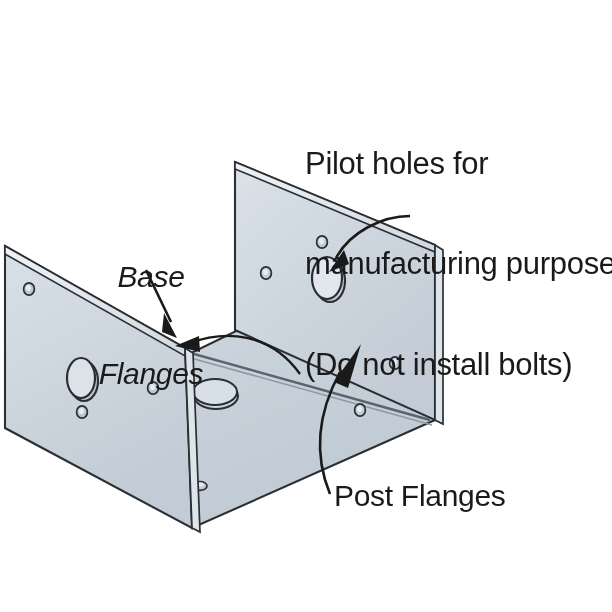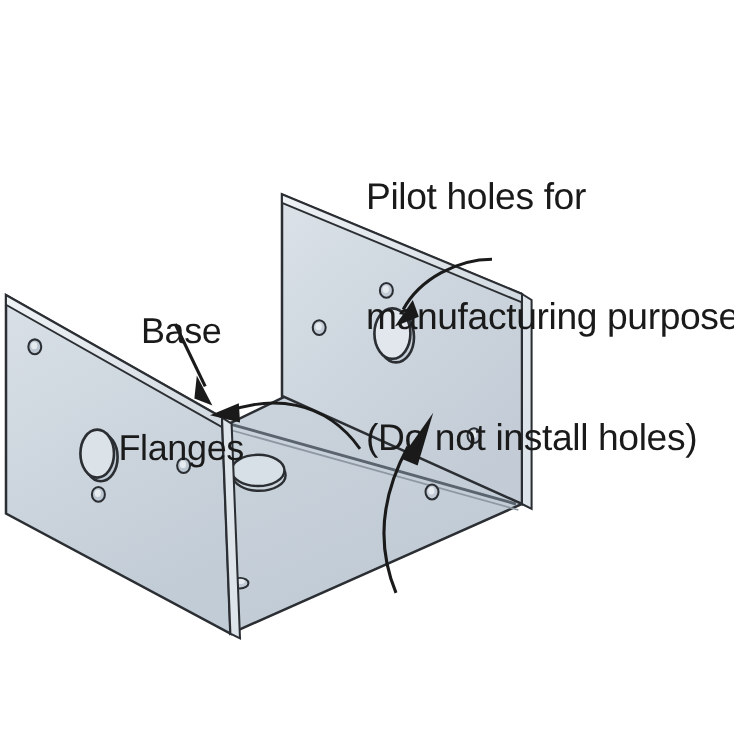--- a/index.html
+++ b/index.html
@@ -44,20 +44,21 @@
   }
   #callout-base {
     left: 86px;
     top: 196px;
     width: 130px;
     text-align: center;
     font-size: 30px;
   }
   #callout-base .line {
     display: block;
+    font-style: italic;
   }
   #callout-post {
     left: 334px;
     top: 480px;
     font-size: 30px;
   }
 </style>
 </head>
 <body>
 
@@ -175,22 +176,23 @@
 
     <g>
       <path d="M 330 494 C 316 460 314 420 340 372" fill="none" stroke="#1a1a1a" stroke-width="2.6"></path>
       <path d="M 334 382 L 361 344 L 348 388 Z" fill="#1a1a1a"></path>
     </g>
   </svg>
 
   <div class="callout" id="callout-pilot">
     <span class="line">Pilot holes for</span>
     <span class="line">manufacturing purposes</span>
-    <span class="line">(Do not install holes)</span>
+    <span class="line">(Do not install bolts)</span>
   </div>
 
   <div class="callout" id="callout-base">
     <span class="line">Base</span>
     <span class="line">Flanges</span>
   </div>
 
+  <div class="callout" id="callout-post">Post Flanges</div>
 
 </div>
 
 </body></html>

